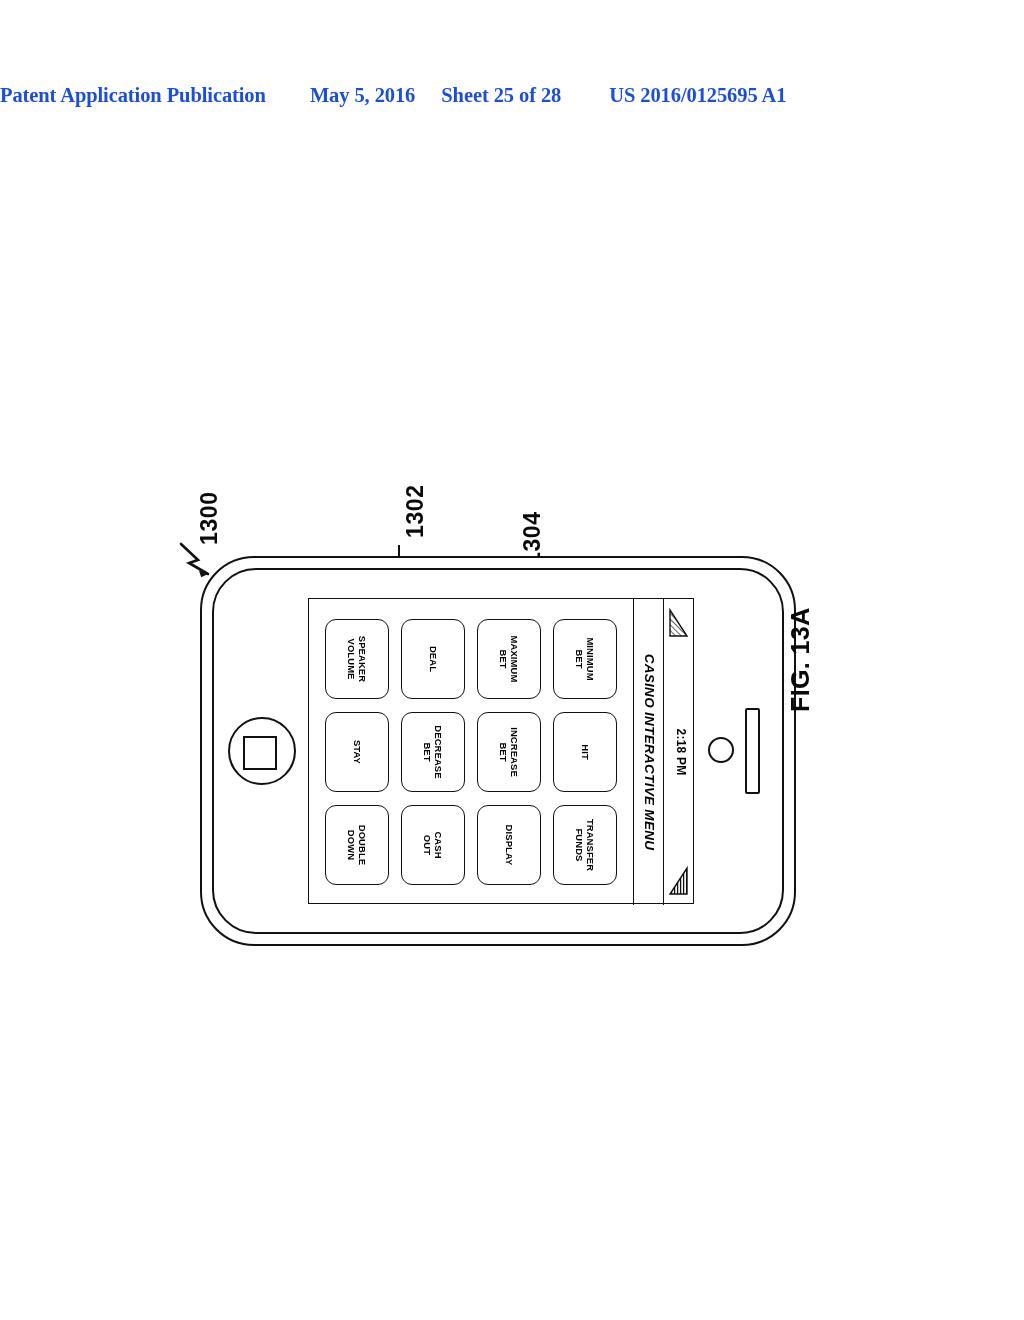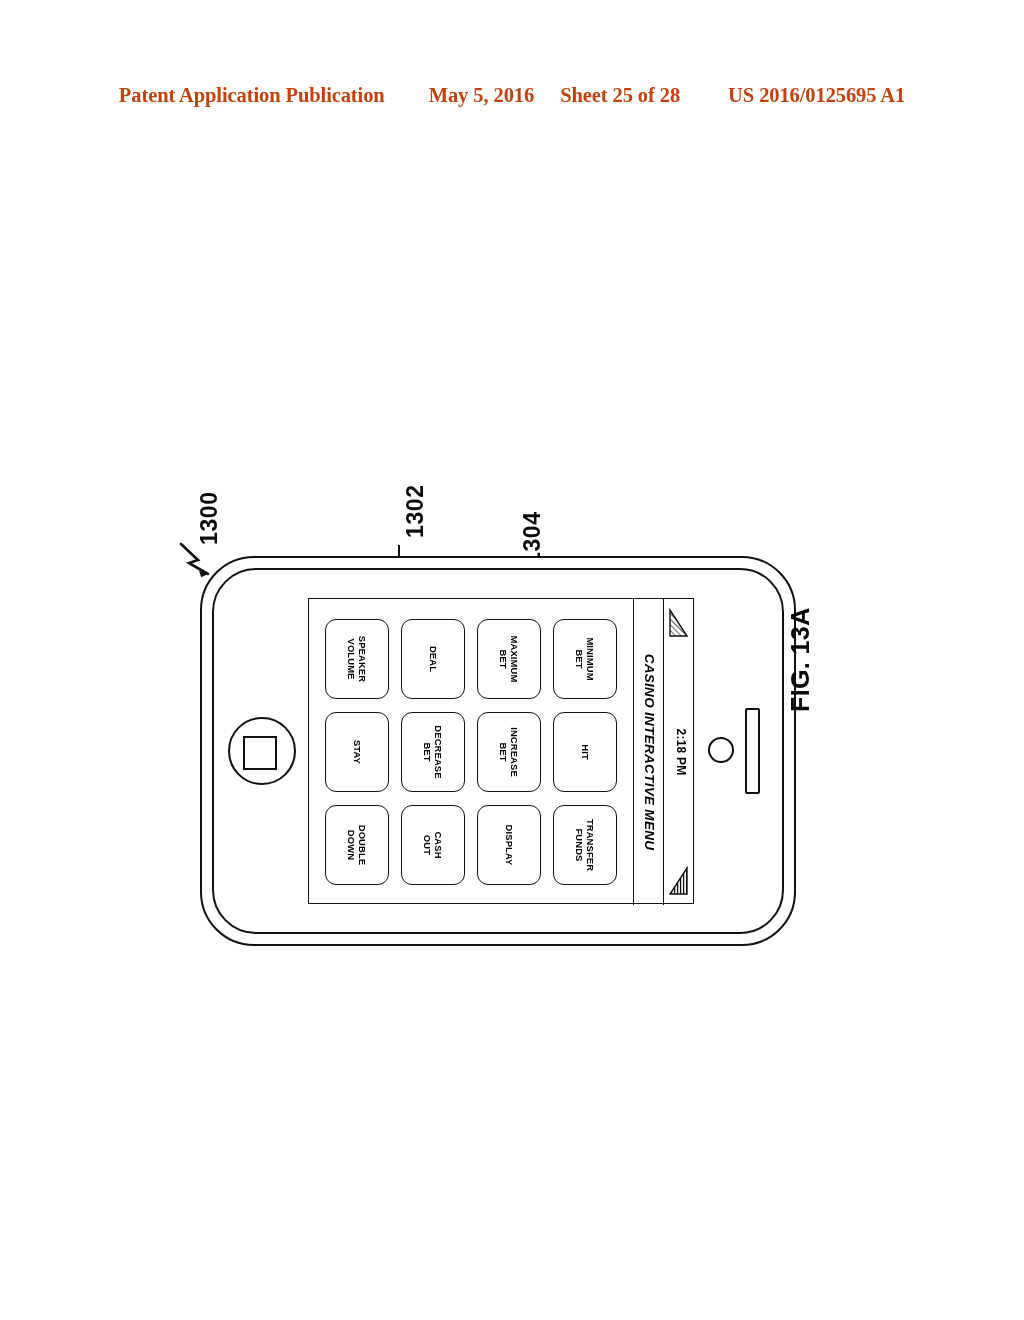--- a/index.html
+++ b/index.html
@@ -15,27 +15,26 @@
     font-family: "Liberation Sans", sans-serif;
     color: #000000;
   }
 
   
   #patent-header {
     position: absolute;
     left: 0;
     top: 84px;
     width: 1024px;
-    text-align: center;
     font-family: "Liberation Serif", serif;
     font-weight: bold;
     font-size: 20.5px;
     letter-spacing: -0.1px;
     white-space: nowrap;
-    color: #c2410c;
+    color: #1d4ed8;
   }
   #patent-header .hgap-lg { display: inline-block; width: 34px; }
   #patent-header .hgap-md { display: inline-block; width: 16px; }
   #patent-header .hgap-xl { display: inline-block; width: 38px; }
 
   
   #figure-stage {
     position: absolute;
     left: 0;
     top: 0;

